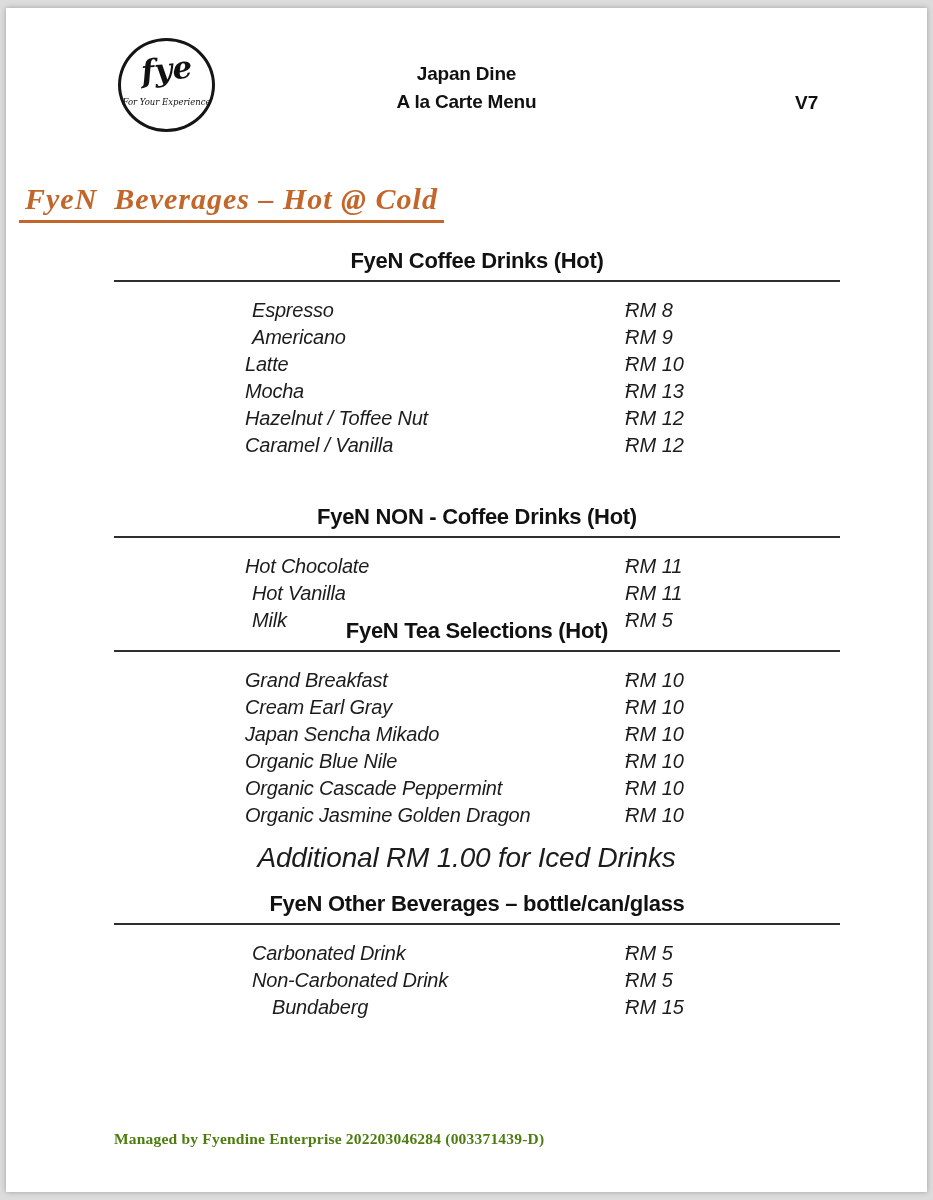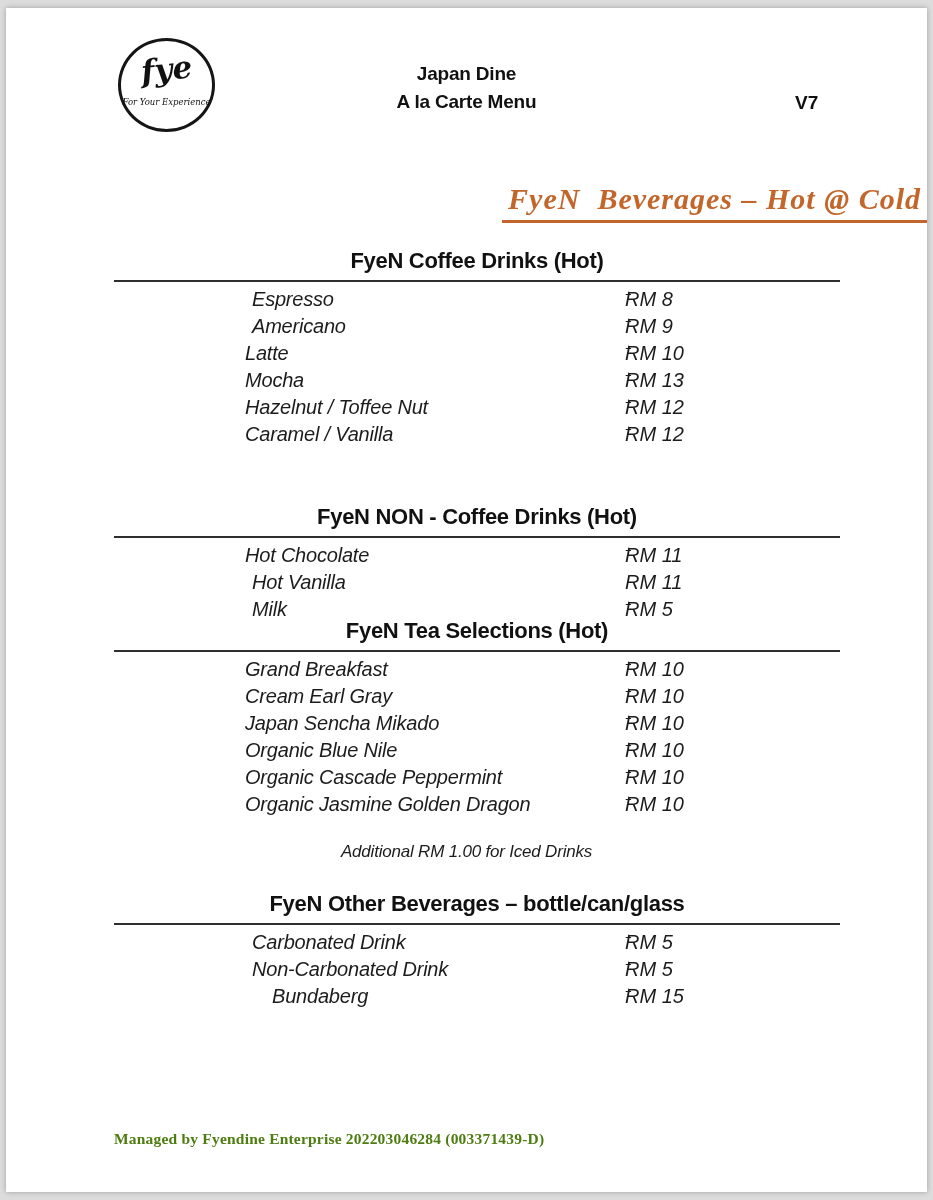--- a/index.html
+++ b/index.html
@@ -36,55 +36,55 @@
   
   .header-block { left:0; right:0; top:52px; text-align:center; }
   .header-line {
     position:static; display:block;
     font-size:19px; font-weight:bold; line-height:28px; color:#111;
     letter-spacing:-0.2px;
   }
   .version { left:789px; top:84px; font-size:19px; font-weight:bold; color:#111; }
 
   
-  .banner-wrap { left:0; right:0; top:174px; text-align:right; }
+  .banner-wrap { left:13px; right:0; top:174px; text-align:left; }
   .banner {
     position:static; display:inline-block;
     font-family:"Liberation Serif", serif; font-style:italic; font-weight:bold;
     font-size:30px; letter-spacing:1px; color:var(--accent);
     border-bottom:3px solid var(--accent);
     padding:0 6px 4px; white-space:pre;
   }
 
   
   .section { left:108px; width:726px; }
   .sec-heading {
     position:static; display:block; margin:0 0 6px; text-align:center;
     font-size:22px; font-weight:bold; color:#111; letter-spacing:-0.3px;
   }
   .rule { position:static; display:block; border-top:2px solid #2e2e2e; }
-  .rows { position:static; display:block; padding-top:5px; }
+  .rows { position:static; display:block; padding-top:16px; }
   .row { position:relative; height:27px; }
   .item-name {
     left:131px; top:1px; font-style:italic; font-size:20px;
     color:var(--ink); letter-spacing:-0.2px; white-space:nowrap;
   }
   .item-name.ind { left:138px; }
   .item-name.neg { left:126px;margin-left:32px; }
   .item-price {
     left:511px; top:1px; font-style:italic; font-size:20px;
     color:var(--ink); white-space:nowrap;
   }
   .plus { position:static; font-size:11px; }
 
   .sec1 { top:240px; } .sec2 { top:468px;margin-top:28px; } .sec3 { top:610px; } .sec4 { top:883px; }
 
   .note {
     left:0; right:0; top:834px; text-align:center;
-    font-style:italic; font-size:17px; color:var(--ink); letter-spacing:-0.2px;
+    font-style:italic; font-size:28px; color:var(--ink); letter-spacing:-0.2px;
   }
   .footer {
     left:108px; top:1122px;
     font-family:"Liberation Serif", serif; font-weight:bold;
     font-size:15.5px; color:#4d7c0f; letter-spacing:0.2px; white-space:nowrap;
   }
 </style>
 </head>
 <body>
 

